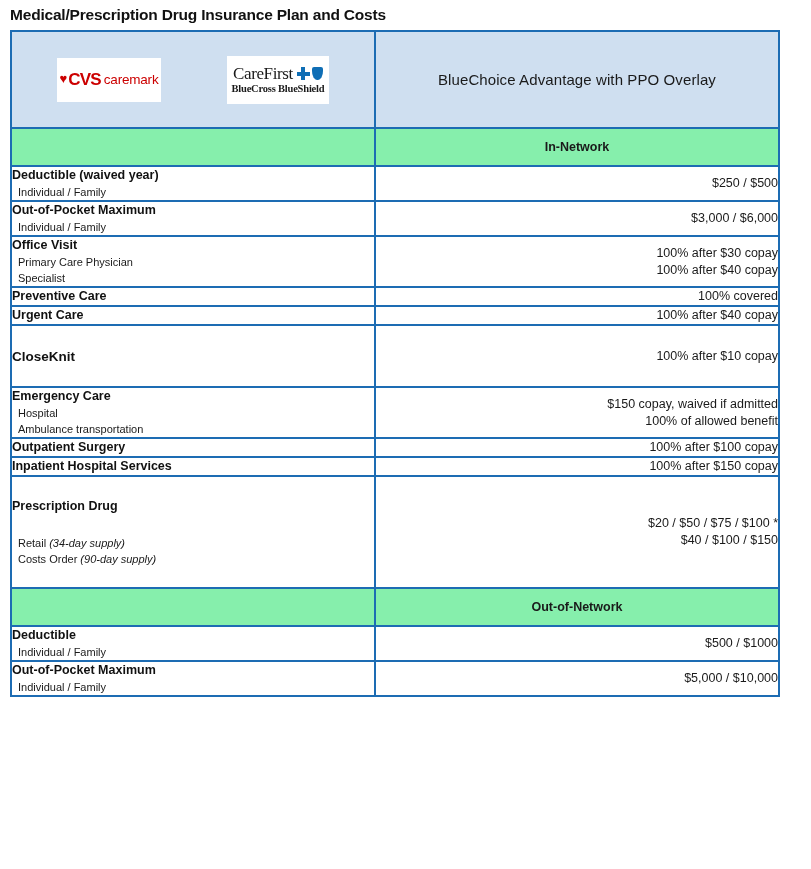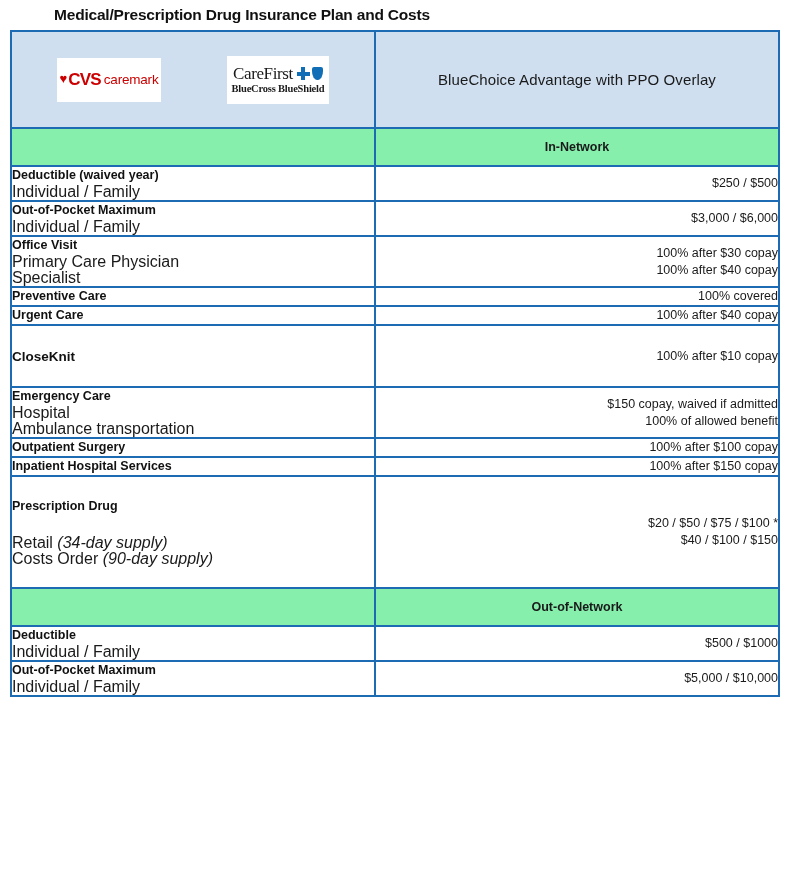--- a/index.html
+++ b/index.html
@@ -24,21 +24,20 @@
 
   .page-title {
     font-size: 15.5px;
     font-weight: bold;
     color: #111111;
     letter-spacing: -0.2px;
     padding: 4px 0 0 10px;
     height: 26px;
     line-height: 22px;
     white-space: nowrap;
-    margin-left: 44px;
   }
 
   .benefit-table {
     position: absolute;
     left: 10px;
     top: 30px;
     width: 770px;
     border-collapse: collapse;
     table-layout: fixed;
     border: 2px solid #1d6cb3;
@@ -190,23 +189,23 @@
     line-height: 17px;
     padding: 7px 6px;
   }
   .lbl-main {
     font-weight: bold;
     font-size: 12.5px;
     color: #111111;
     line-height: 17px;
   }
   .lbl-sub {
-    font-size: 16px;
-    color: #1a1a1a;
-    padding-left: 0;
+    font-size: 11px;
+    color: #1a1a1a;
+    padding-left: 6px;
     line-height: 16px;
   }
   .lbl-sub em {
     font-style: italic;
   }
   .big-label .lbl-main {
     font-size: 13.5px;
   }
 
   .row-h-tall td { height: 60px; }

